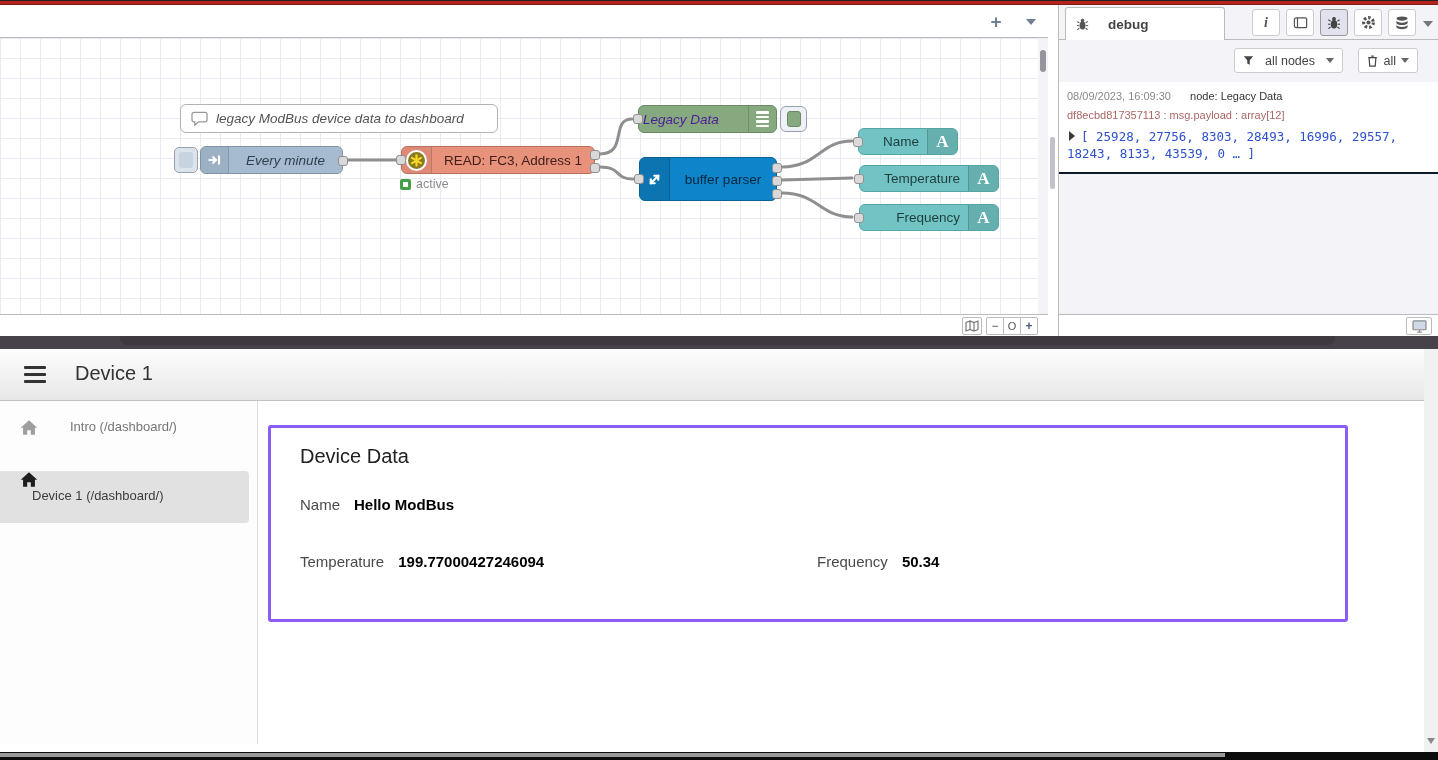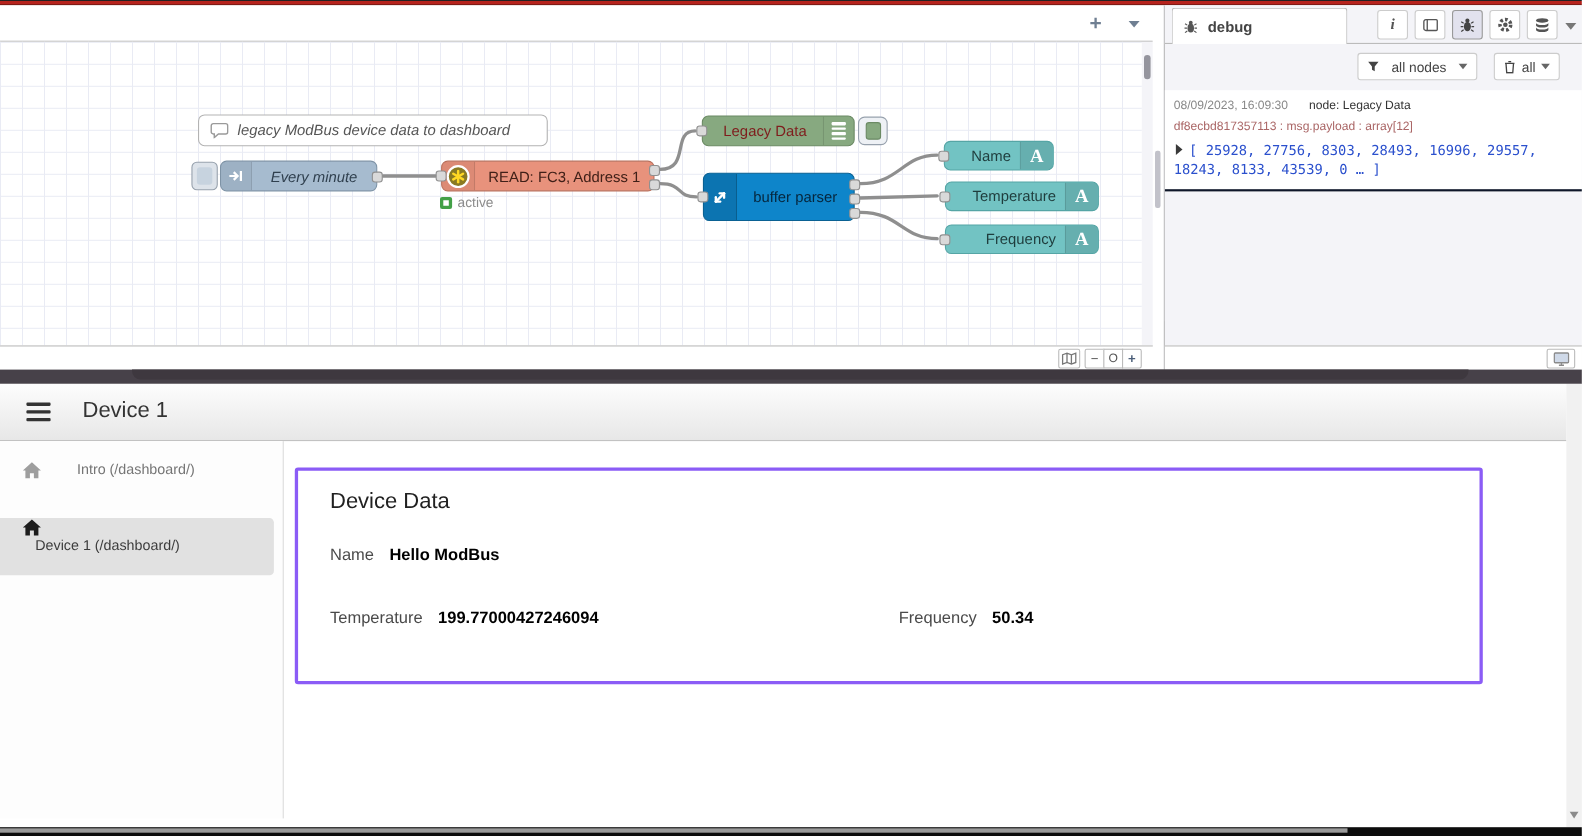--- a/index.html
+++ b/index.html
@@ -53,21 +53,21 @@
     border-radius:5px 0 0 5px; }
   .n-read .lbl { flex:1; text-align:center; color:#402018; }
   .ast-circle { width:21px; height:21px; border-radius:50%; background:#8a7a22;
     border:2px solid #fff; display:flex; align-items:center; justify-content:center; }
 
   .status { position:absolute; left:400px; top:139px; display:flex; align-items:center; gap:5px; }
   .status-dot { width:11px; height:11px; border:3px solid #43a047; background:#fff; border-radius:2px; }
   .status-txt { font-size:12.5px; color:#8c8c8c; }
 
   .n-debug { left:638px; top:67px; width:139px; height:28px; background:#87a980; border-color:#6b8a64; }
-  .n-debug .lbl { flex:1; text-align:center; color:#7f1d1d; padding-left:4px; }
+  .n-debug .lbl { flex:1; font-style:italic; color:#4c1d95; padding-left:4px; }
   .n-debug .icon-sec { width:28px; border-left:1px solid rgba(0,0,0,.15); border-radius:0 5px 5px 0; }
   .dbg-lines { display:flex; flex-direction:column; gap:2px; }
   .dbg-lines i { display:block; width:13px; height:2.5px; background:#fff; border-radius:1px; }
   .dbg-toggle { position:absolute; right:-31px; top:0px; width:27px; height:26px;
     background:#eef1f5; border:1px solid #97a1ad; border-radius:6px; z-index:0;
     display:flex; align-items:center; justify-content:center; }
   .dbg-toggle .inner { width:14px; height:16px; background:#87a980; border:1px solid #6b8a64; border-radius:3px; }
 
   .n-parser { left:639px; top:119px; width:138px; height:44px; background:#0e85ca; border-color:#0a6193; }
   .n-parser .icon-sec { width:30px; background:rgba(0,0,0,.12); border-right:1px solid rgba(0,0,0,.2);
@@ -100,21 +100,21 @@
   .f-zo  { left:986px; width:18px; border-radius:2px 0 0 2px; }
   .f-zr  { left:1003px; width:18px; font-size:11px; }
   .f-zi  { left:1020px; width:18px; border-radius:0 2px 2px 0; font-weight:bold; color:#4a5d78; }
 
   
   .sidebar { position:absolute; left:1058px; top:0; width:380px; height:331px;
     background:#f4f4f8; border-left:1px solid #bbb; }
   .sb-tabrow { position:absolute; left:0; top:0; width:100%; height:35px; border-bottom:1px solid #bbb; background:#f4f4f8; }
   .sb-tab { position:absolute; left:6px; top:2px; width:160px; height:33px; background:#fff;
     border:1px solid #bbb; border-bottom:none; border-radius:3px 3px 0 0;
-    display:flex; align-items:center; gap:9px; padding-left:10px;
+    display:flex; align-items:center; gap:19px; padding-left:10px;
     font-size:13.5px; font-weight:bold; color:#444; cursor:pointer; }
   .sb-iconbtn { position:absolute; top:4px; width:28px; height:27px; background:#fff;
     border:1px solid #ccc; border-radius:3px; display:flex; align-items:center; justify-content:center;
     cursor:pointer; color:#555; }
   .sb-iconbtn.active { background:#e2e2ee; border-color:#999; }
   .ib1{ right:158px; } .ib2{ right:124px; } .ib3{ right:90px; } .ib4{ right:56px; } .ib5{ right:22px; }
   .sb-caret { position:absolute; right:5px; top:16px; width:0; height:0;
     border-left:5px solid transparent; border-right:5px solid transparent; border-top:6px solid #777; cursor:pointer; }
   .i-info { font-size:14px; font-weight:bold; font-family:"Liberation Serif", serif; font-style:italic; }
 

